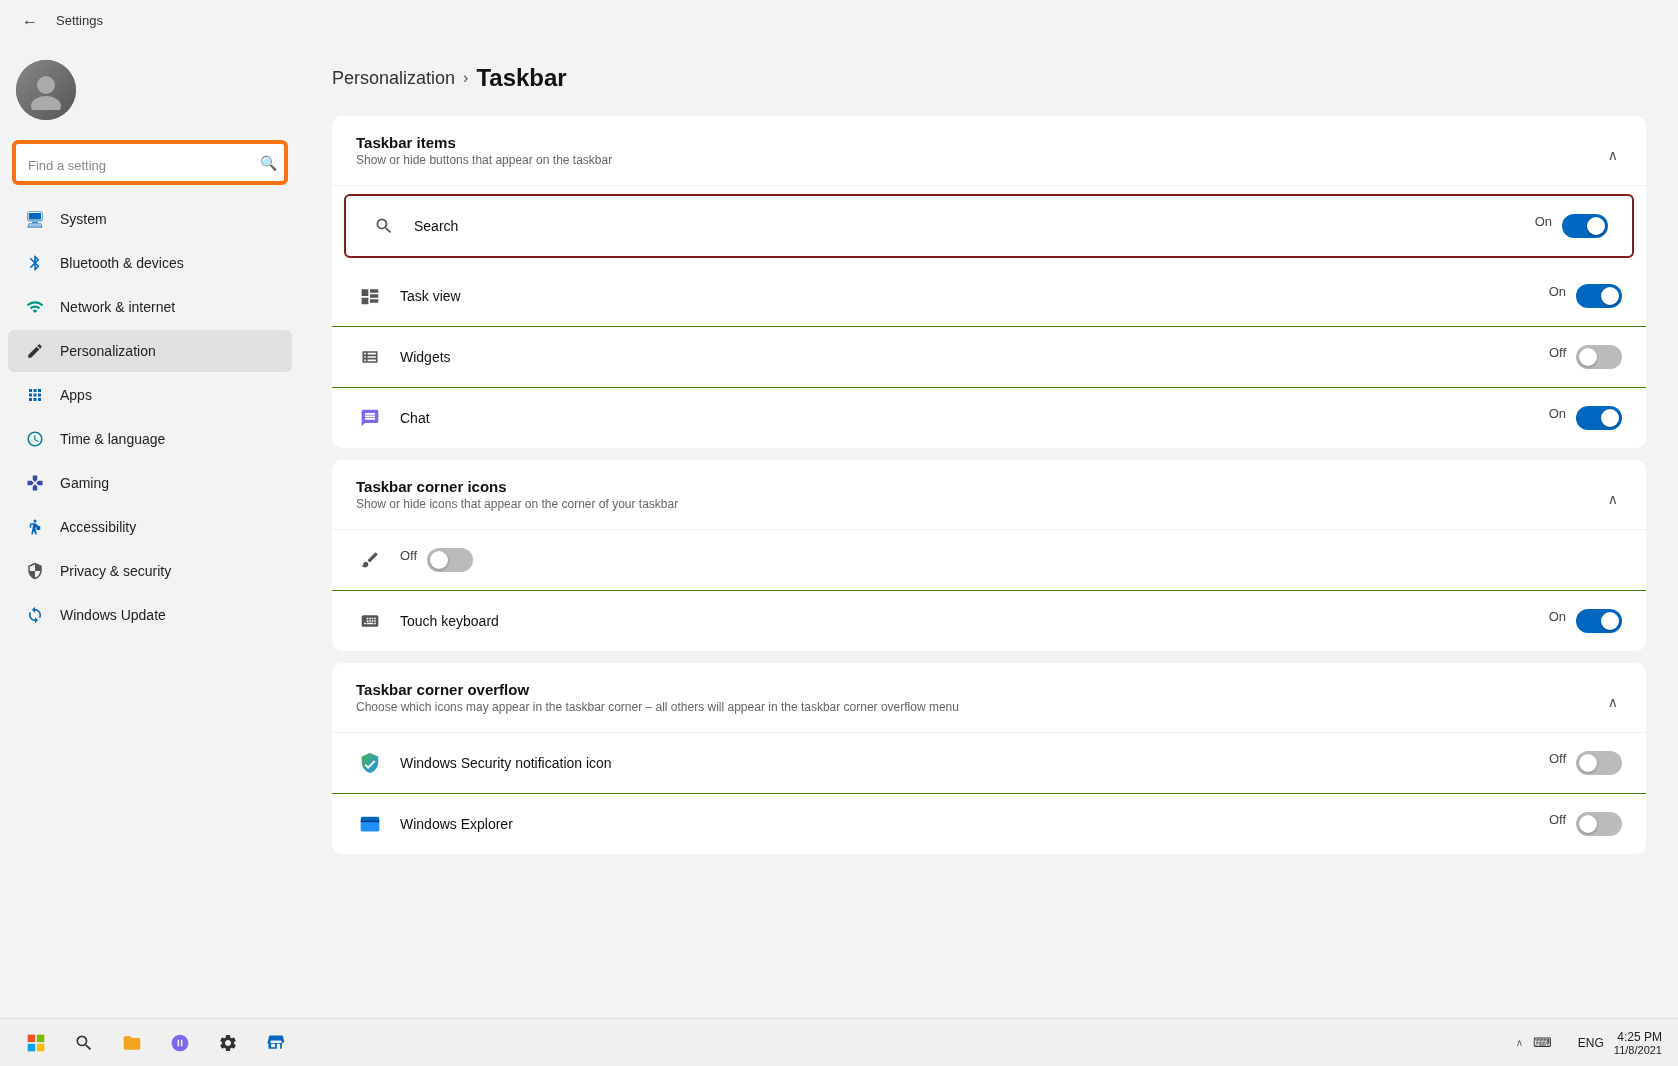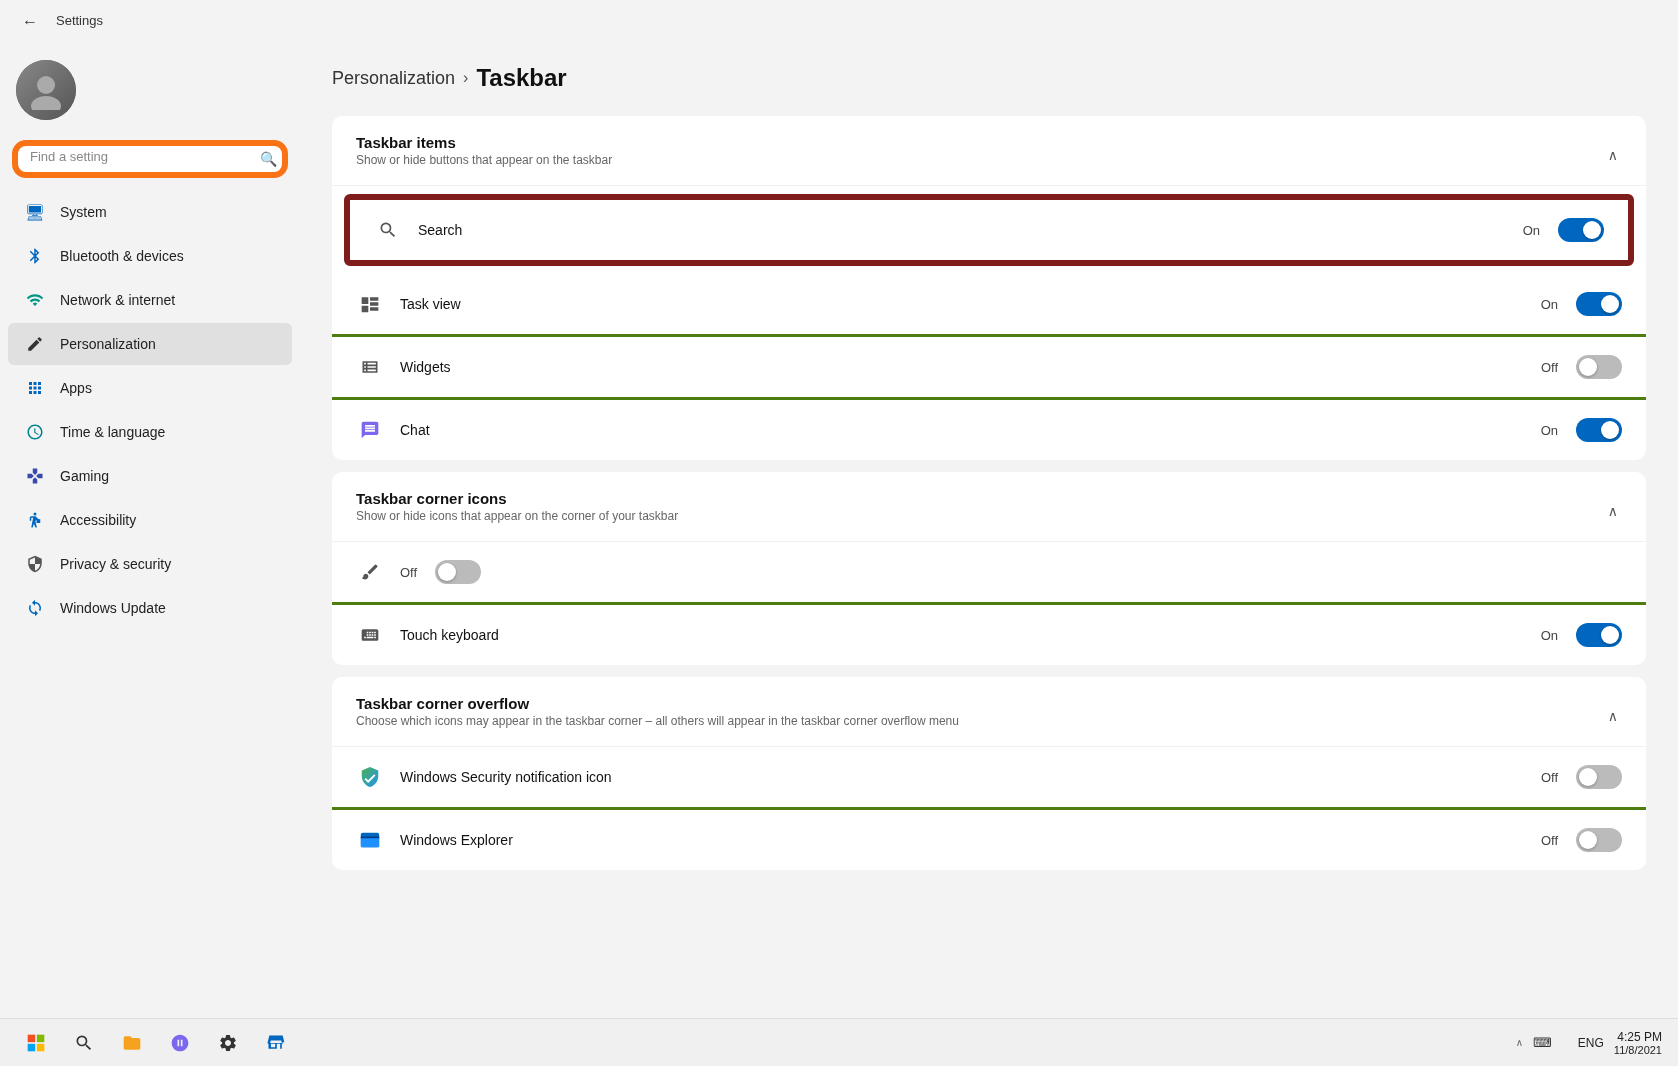--- a/index.html
+++ b/index.html
@@ -61,23 +61,23 @@
       background: linear-gradient(135deg, #888 0%, #555 100%);
       display: flex; align-items: center; justify-content: center;
     }
 
     .sidebar-search {
       margin: 0 12px 12px 12px;
       position: relative;
     }
     .sidebar-search input {
       width: 100%;
-      padding: 3px 36px 8px 12px;
-      border: 6px solid #f97316;
-      border-radius: 14px;
+      padding: 14px 36px 8px 12px;
+      border: 4px solid #f97316;
+      border-radius: 6px;
       background: white;
       font-size: 13px;
       outline: none;
       color: #333;
     }
     .sidebar-search input::placeholder { color: #888; }
     .sidebar-search .search-icon-inp {
       position: absolute;
       right: 10px;
       top: 50%;
@@ -165,21 +165,21 @@
       cursor: pointer;
       font-size: 14px;
       color: #555;
       padding: 4px;
     }
 
     .setting-row {
       display: flex;
       align-items: center;
       padding: 16px 24px;
-      border-bottom: 3px solid #4d7c0f;
+      border-bottom: 1px solid #4d7c0f;
       gap: 16px;
     }
     .setting-row:last-child { border-bottom: none; }
 
     .setting-row-icon {
       width: 28px; height: 28px;
       display: flex; align-items: center; justify-content: center;
       font-size: 18px;
       color: #555;
       flex-shrink: 0;
@@ -192,22 +192,21 @@
       color: #111;
       font-weight: 500;
     }
     .setting-row-desc {
       font-size: 12px;
       color: #666;
       margin-top: 2px;
     }
     .setting-row-right {
       display: flex;
-      align-items: center;
-      gap: 18px;
+      gap: 10px;
       flex-shrink: 0;
     }
     .toggle-label {
       font-size: 13px;
       color: #444;
     }
 
     
     .toggle-switch {
       position: relative;
@@ -412,21 +411,21 @@
 
     <div class="settings-section">
       <div class="section-header">
         <div class="section-header-left">
           <div class="section-header-title">Taskbar items</div>
           <div class="section-header-desc">Show or hide buttons that appear on the taskbar</div>
         </div>
         <div class="section-collapse-btn">∧</div>
       </div>
 
-      <div style="margin: 8px 12px; border: 6px solid #7f1d1d; border-radius: 6px;">
+      <div style="margin: 8px 12px; border: 2px solid #7f1d1d; border-radius: 6px;">
         <div class="setting-row">
           <div class="setting-row-icon">
             <svg width="20" height="20" viewBox="0 0 24 24" fill="#555">
                 <path d="M15.5 14h-.79l-.28-.27A6.471 6.471 0 0 0 16 9.5 6.5 6.5 0 1 0 9.5 16c1.61 0 3.09-.59 4.23-1.57l.27.28v.79l5 4.99L20.49 19l-4.99-5zm-6 0C7.01 14 5 11.99 5 9.5S7.01 5 9.5 5 14 7.01 14 9.5 11.99 14 9.5 14z"></path>
               </svg>
           </div>
           <div class="setting-row-info">
             <div class="setting-row-name">Search</div>
           </div>
           <div class="setting-row-right">

